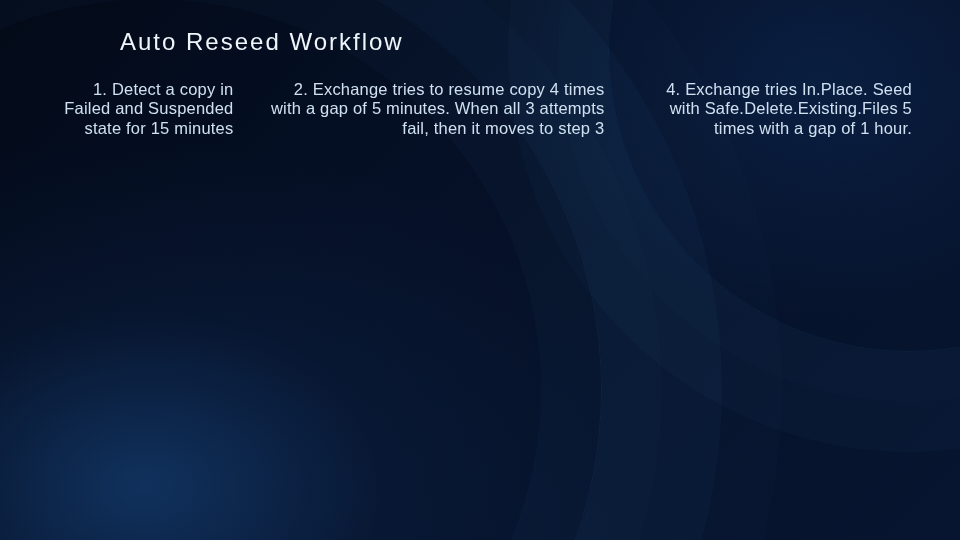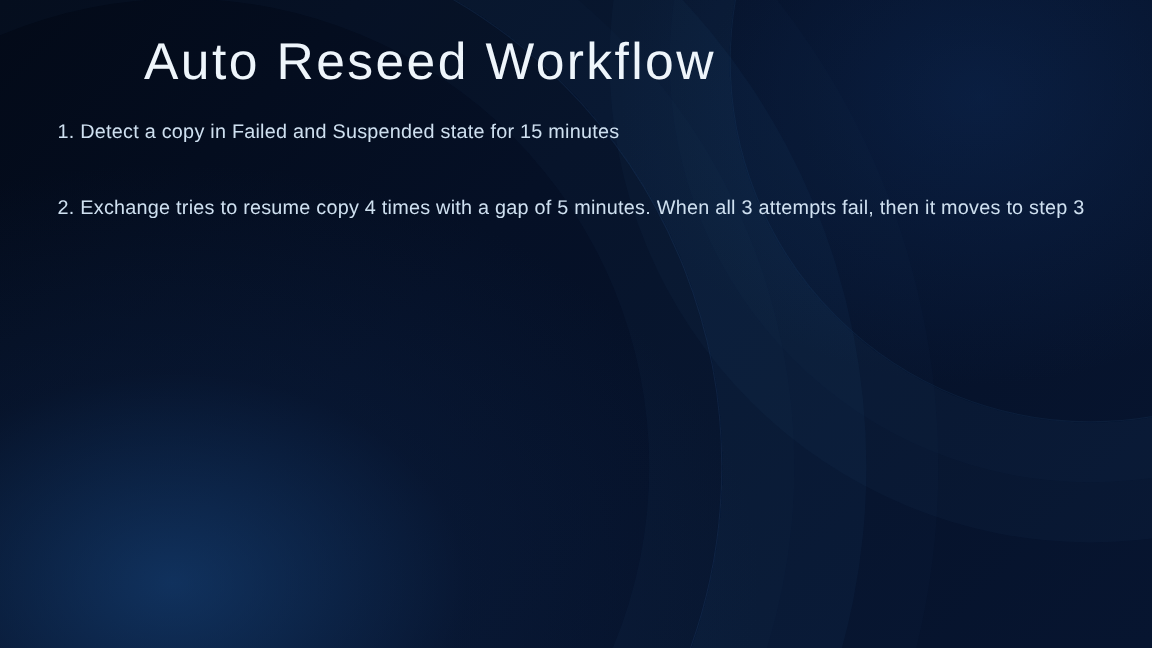--- a/index.html
+++ b/index.html
@@ -45,42 +45,44 @@
     pointer-events: none;
   }
   .slide {
     position: relative;
     width: 100%;
     height: 100%;
     padding: 28px 48px 30px 48px;
     z-index: 1;
   }
   .title {
-    font-size: 43px;
+    font-size: 24px;
     font-weight: 400;
     letter-spacing: 2px;
     color: #eef5fb;
     margin-left: 72px;
     margin-bottom: 24px;
   }
   .steps {
     display: flex;
-    flex-direction: column;
-    gap: 44px;
+    flex-direction: row;
+    gap: 32px;
+    text-align: right;
   }
   .step {
     font-size: 16.5px;
     line-height: 1.18;
     color: #cfe0f0;
     font-weight: 400;
     letter-spacing: 0.2px;
   }
 </style>
 </head>
 <body>
 
 <div class="slide">
   <h1 class="title">Auto Reseed Workflow</h1>
   <div class="steps">
     <p class="step">1. Detect a copy in Failed and Suspended state for 15 minutes</p>
     <p class="step">2. Exchange tries to resume copy 4 times with a gap of 5 minutes. When all 3 attempts fail, then it moves to step 3</p>
+    <p class="step">4. Exchange tries In.Place. Seed with Safe.Delete.Existing.Files 5 times with a gap of 1 hour.</p>
   </div>
 </div>
 
 </body></html>

